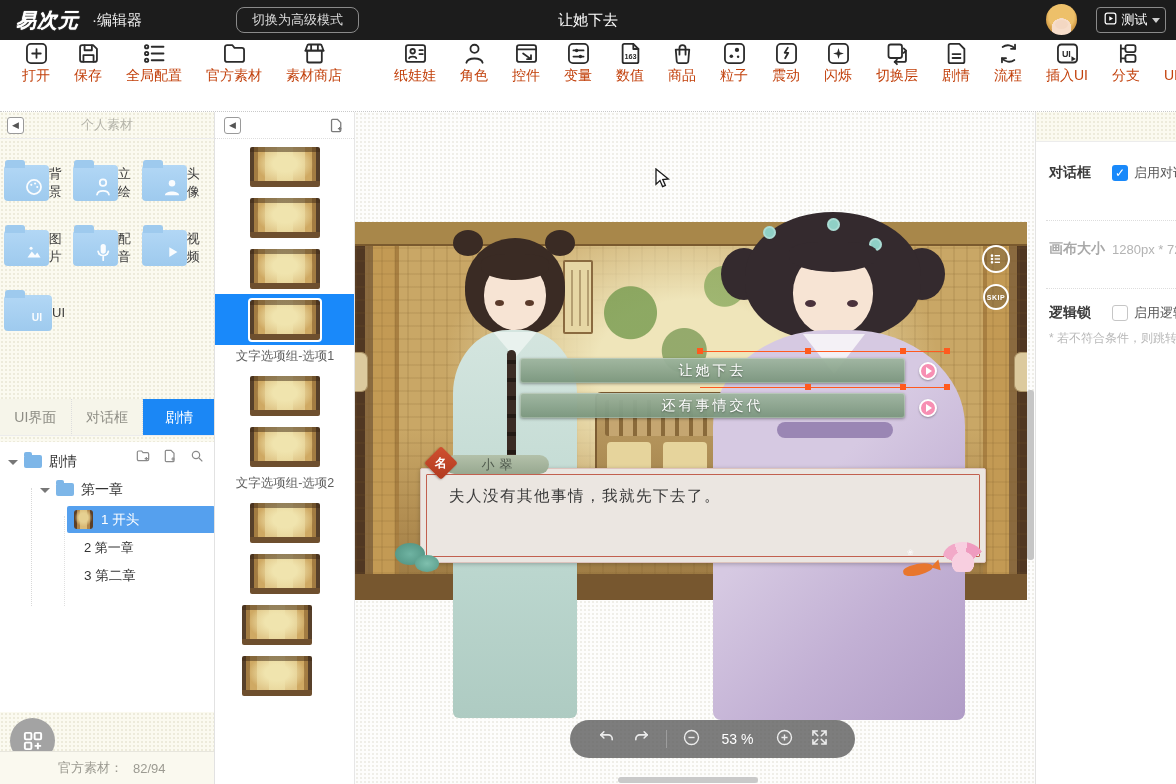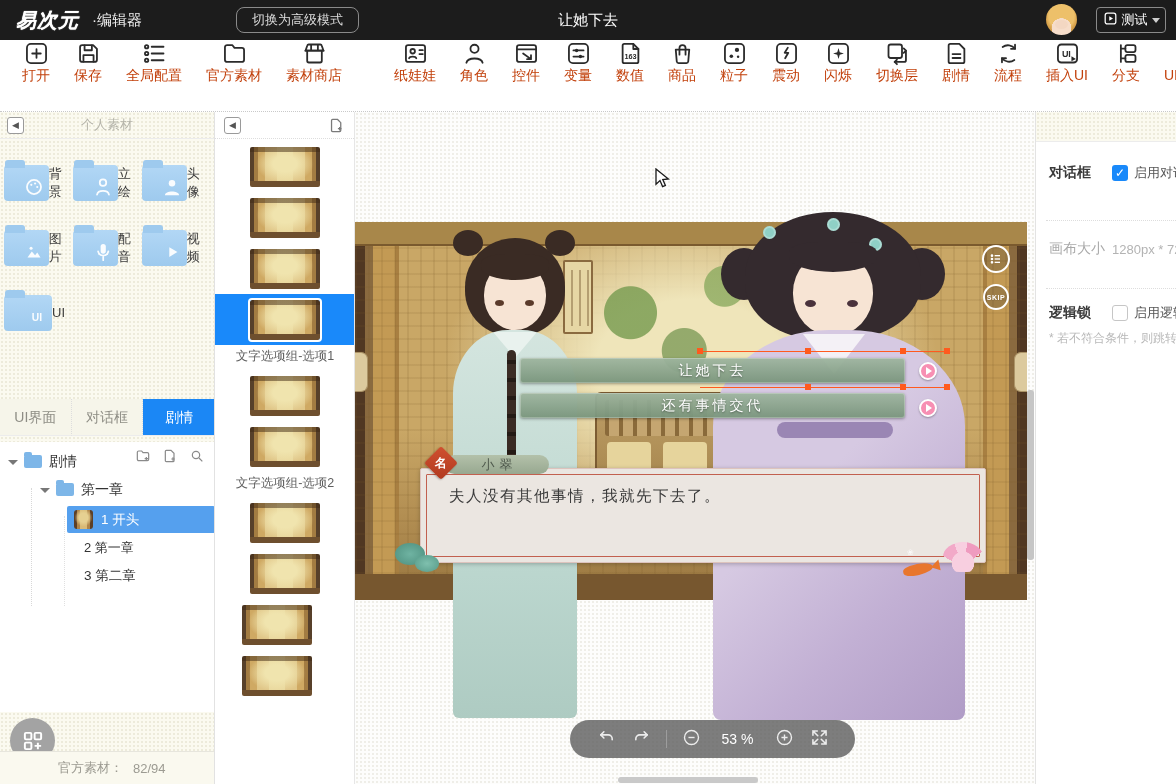--- a/index.html
+++ b/index.html
@@ -159,21 +159,21 @@
   .zoombar svg{width:21px;height:21px}
   .zb-div{width:1px;height:18px;background:#9d9d9d}
   .zoom-label{color:#fff;font-size:14px;width:44px;text-align:center}
   .cursor{position:absolute;left:300px;top:56px;z-index:20}
 
   
   .inspector{position:absolute;left:1035px;top:112px;width:141px;height:672px;background:#fff;border-left:1px solid #e3e3e3;overflow:hidden}
   .i-head{position:absolute;left:0;top:0;right:0;height:30px;background-color:#fbfaf0;background-image:radial-gradient(#edebdb 1px,rgba(0,0,0,0) 1px);background-size:4px 4px;border-bottom:1px solid #ececec}
   .irow{position:absolute;left:13px;display:flex;align-items:center;white-space:nowrap}
   .ilabel{font-size:14px;font-weight:bold;color:#3a3a3a;width:63px;flex:none}
-  .ilabel.muted{color:#a9a9a9;font-weight:normal}
+  .ilabel.muted{color:#a9a9a9;font-weight:bold}
   .ivalue{font-size:13px;color:#b3b3b3}
   .checkbox{width:16px;height:16px;border-radius:3px;flex:none;margin-right:6px;display:flex;align-items:center;justify-content:center}
   .checkbox.checked{background:#1989fa;color:#fff;font-size:12px}
   .checkbox.un{border:1px solid #c6c6c6;background:#fff}
   .opt-text{font-size:13px;color:#555}
   .i-div{position:absolute;left:10px;right:0;border-top:1px dotted #ddd}
   .hint{position:absolute;left:13px;font-size:12px;color:#b8b8b8;white-space:nowrap}
 </style>
 </head>
 <body>

